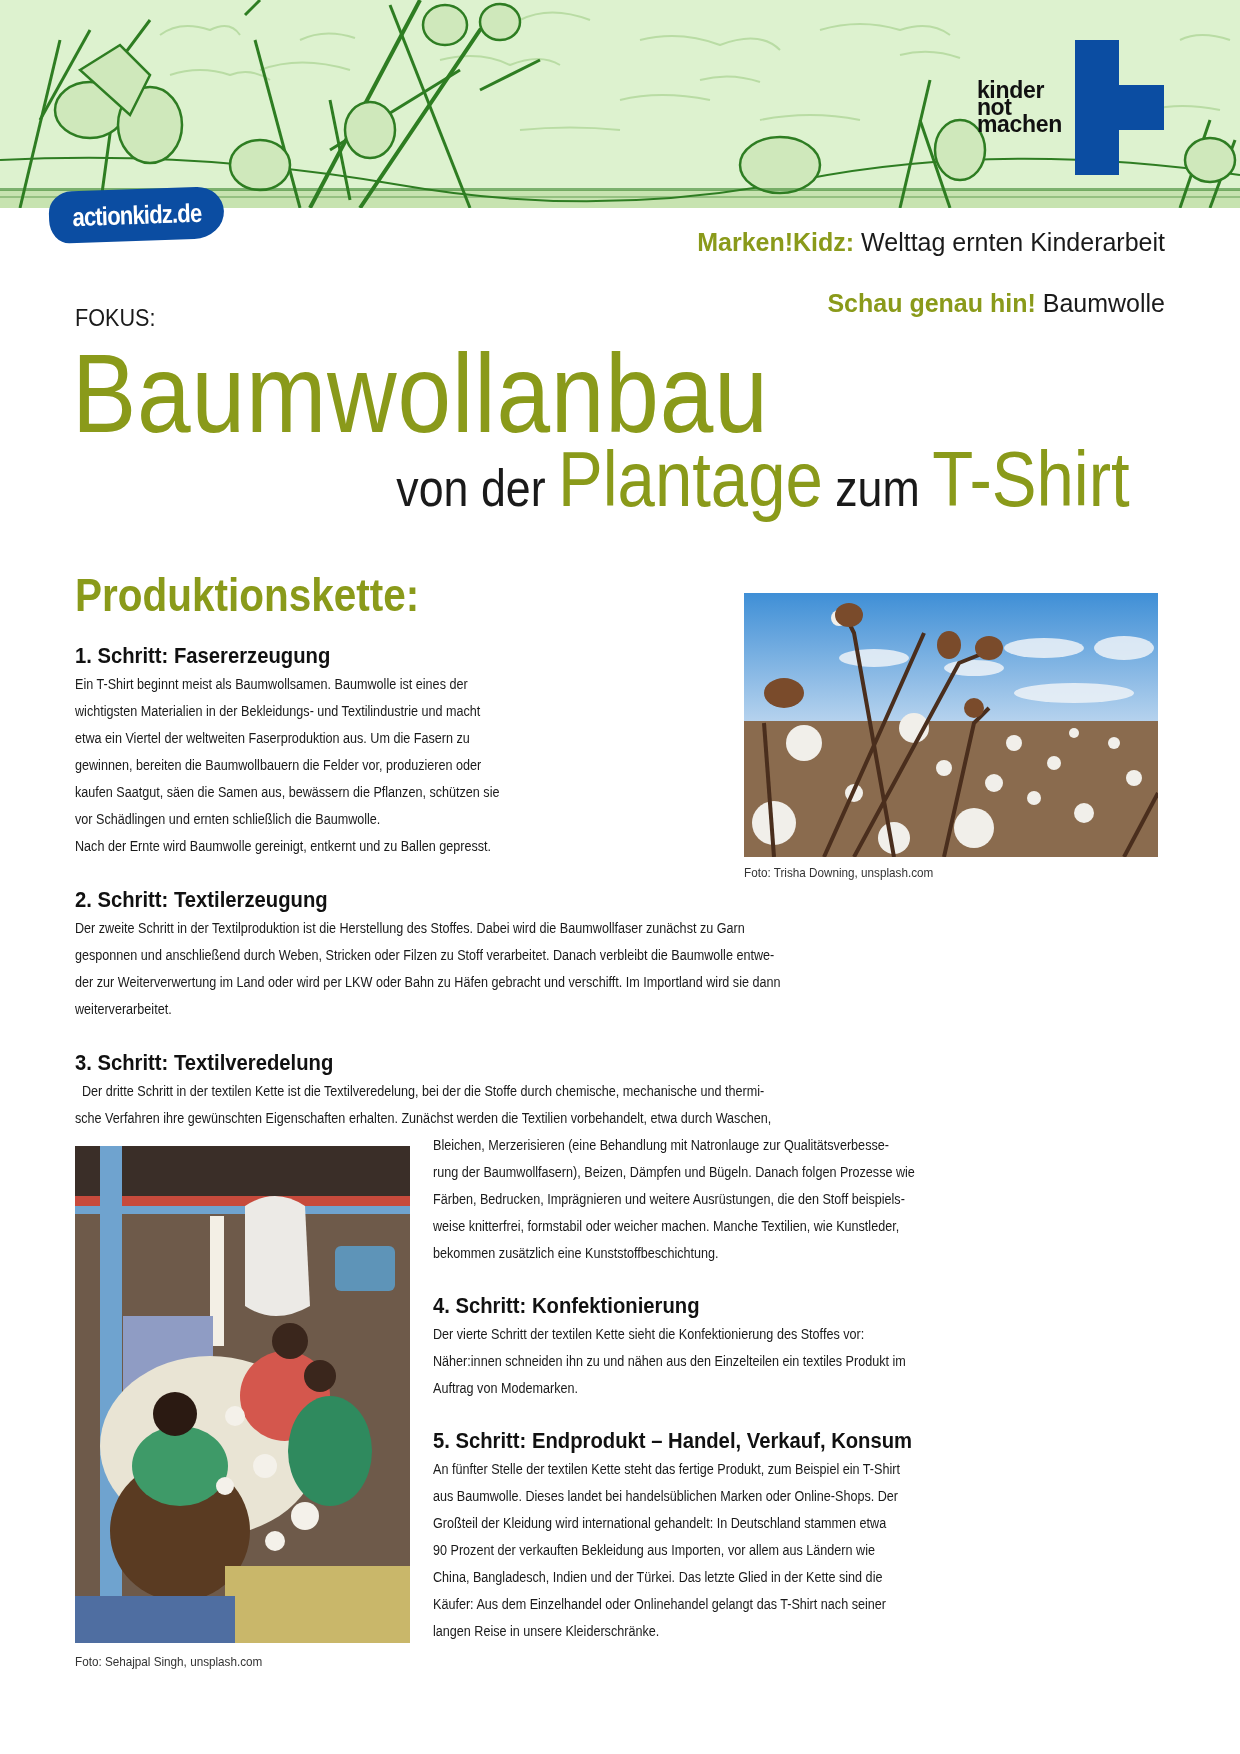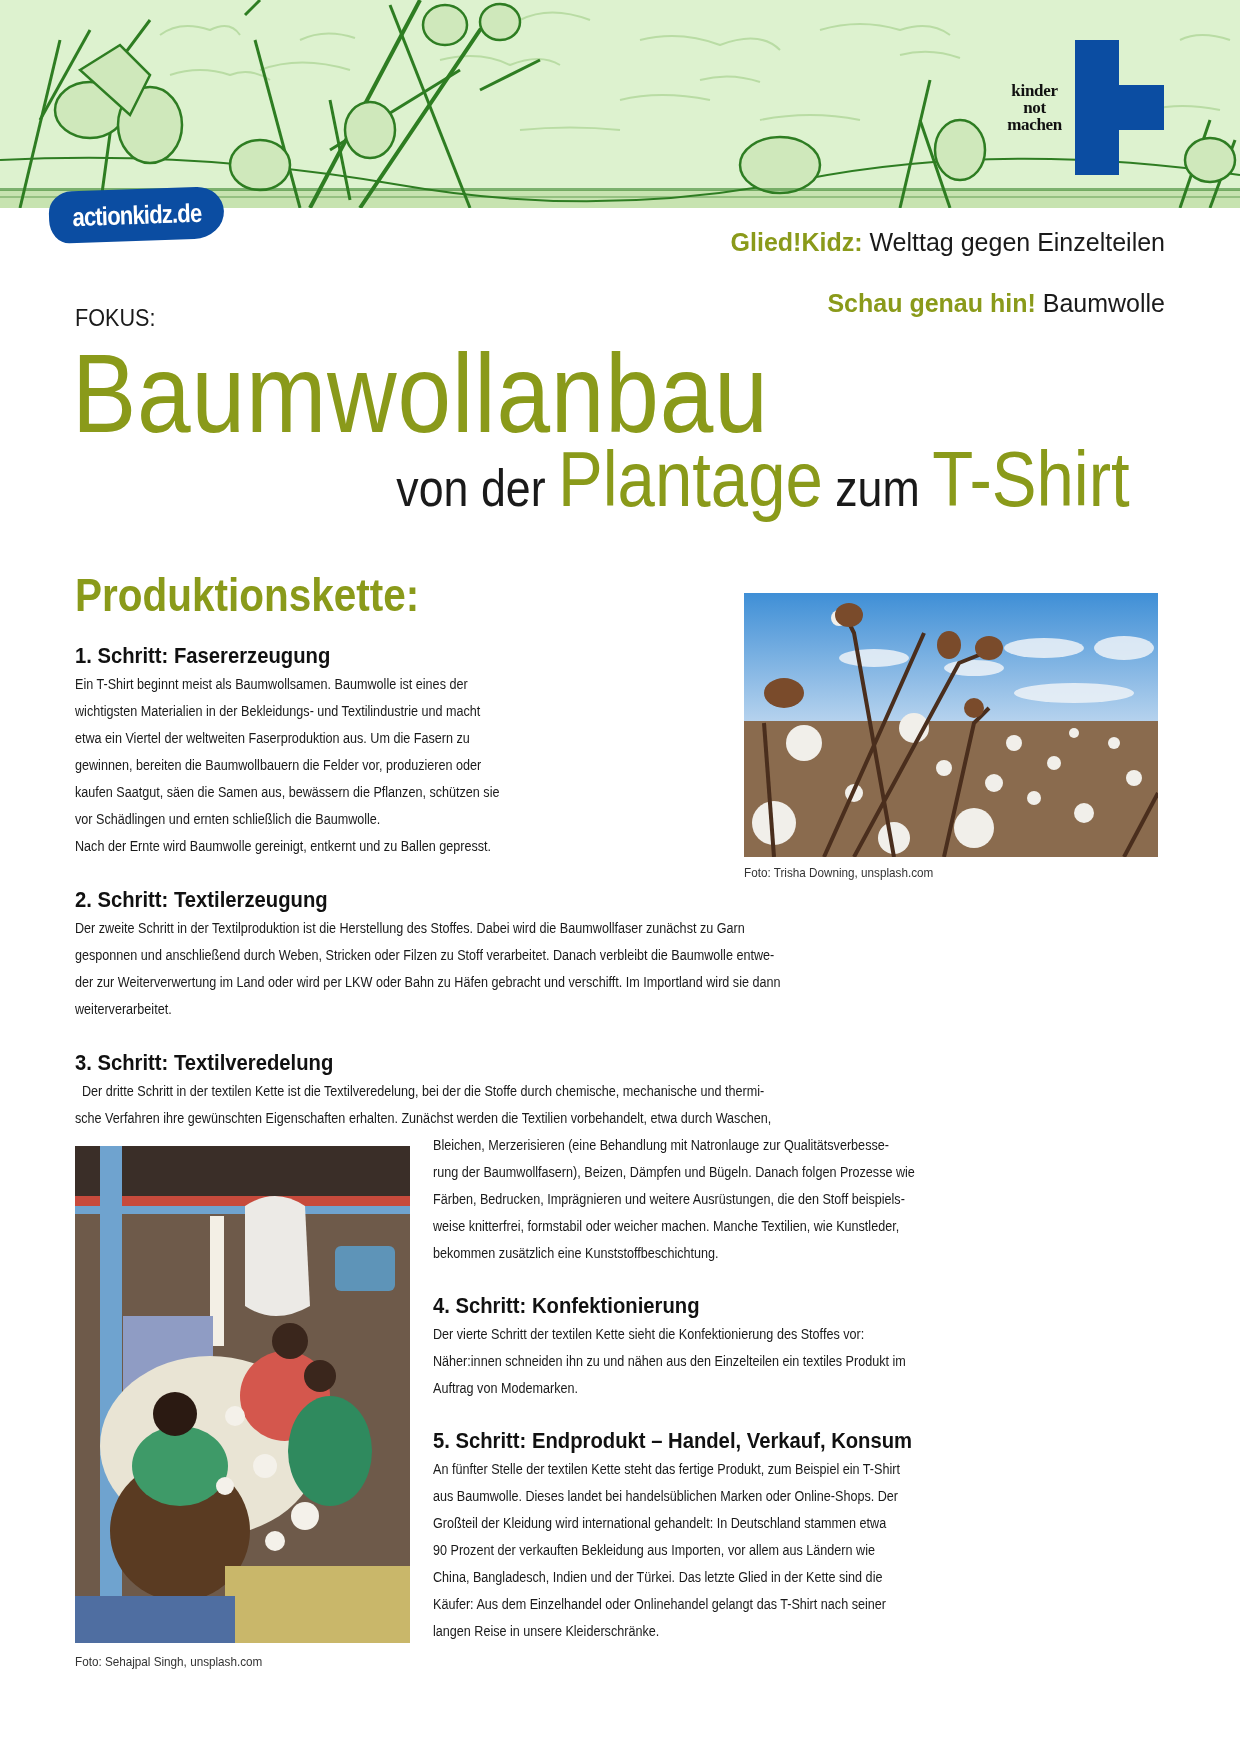--- a/index.html
+++ b/index.html
@@ -4,21 +4,21 @@
 <style>
   * { box-sizing: border-box; margin: 0; padding: 0; }
   html, body { width: 1240px; height: 1754px; background: #ffffff; overflow: hidden; }
   body { position: relative; font-family: "Liberation Sans", "DejaVu Sans", sans-serif; color: #1a1a1a; }
 
   
   .banner { position: absolute; left: 0; top: 0; width: 1240px; height: 208px; background: #ddf2cf; overflow: hidden; }
   .banner svg { position: absolute; left: 0; top: 0; }
 
   .logo-knh { position: absolute; left: 990px; top: 38px; width: 180px; height: 140px; }
-  .knh-text { position: absolute; right: 108px; top: 44px; text-align: center; font-family: Liberation Serif, serif; font-weight: bold; font-size: 17px; line-height: 17px; color: #111; letter-spacing: -0.3px; }
+  .knh-text { position: absolute; right: 108px; top: 44px; text-align: left; font-family: Liberation Sans, sans-serif; font-weight: bold; font-size: 23px; line-height: 17px; color: #111; letter-spacing: -0.3px; }
   .knh-v { position: absolute; left: 85px; top: 2px; width: 44px; height: 135px; background: #0b4da2; }
   .knh-h { position: absolute; left: 129px; top: 47px; width: 45px; height: 45px; background: #0b4da2; }
 
   .actionkidz { position: absolute; left: 49px; top: 189px; width: 175px; height: 52px; background: #0b4da2; border-radius: 26px 30px 34px 22px / 24px 28px 30px 26px; transform: rotate(-2deg); display: flex; align-items: center; justify-content: center; }
   .actionkidz span { color: #ffffff; font-family: "Liberation Sans", sans-serif; font-weight: bold; font-size: 26px; letter-spacing: -1px; transform: scaleX(0.85); display: inline-block; }
 
   
   .hdr { position: absolute; right: 75px; text-align: right; font-size: 25px; font-family: "Liberation Sans", sans-serif; white-space: nowrap; }
   .hdr .accent { color: #8a9a1a; font-weight: bold; }
   .hdr .plain { color: #1a1a1a; }
@@ -126,21 +126,21 @@
     <div class="knh-v"></div>
     <div class="knh-h"></div>
   </div>
 </div>
 
 <div class="actionkidz">
   <span>actionkidz.de</span>
 </div>
 
 <div class="hdr hdr1">
-  <span class="accent">Glied!Kidz:</span><span class="plain"> Welttag gegen Einzelteilen</span>
+  <span class="accent">Marken!Kidz:</span><span class="plain"> Welttag ernten Kinderarbeit</span>
 </div>
 <div class="hdr hdr2">
   <span class="accent">Schau genau hin!</span><span class="plain"> Baumwolle</span>
 </div>
 
 <div class="fokus">FOKUS:</div>
 <h1 class="title">Baumwollanbau</h1>
 <div class="subtitle">
   <span class="sm">von der </span><span class="lg">Plantage</span><span class="sm"> zum </span><span class="lg">T-Shirt</span>
 </div>

